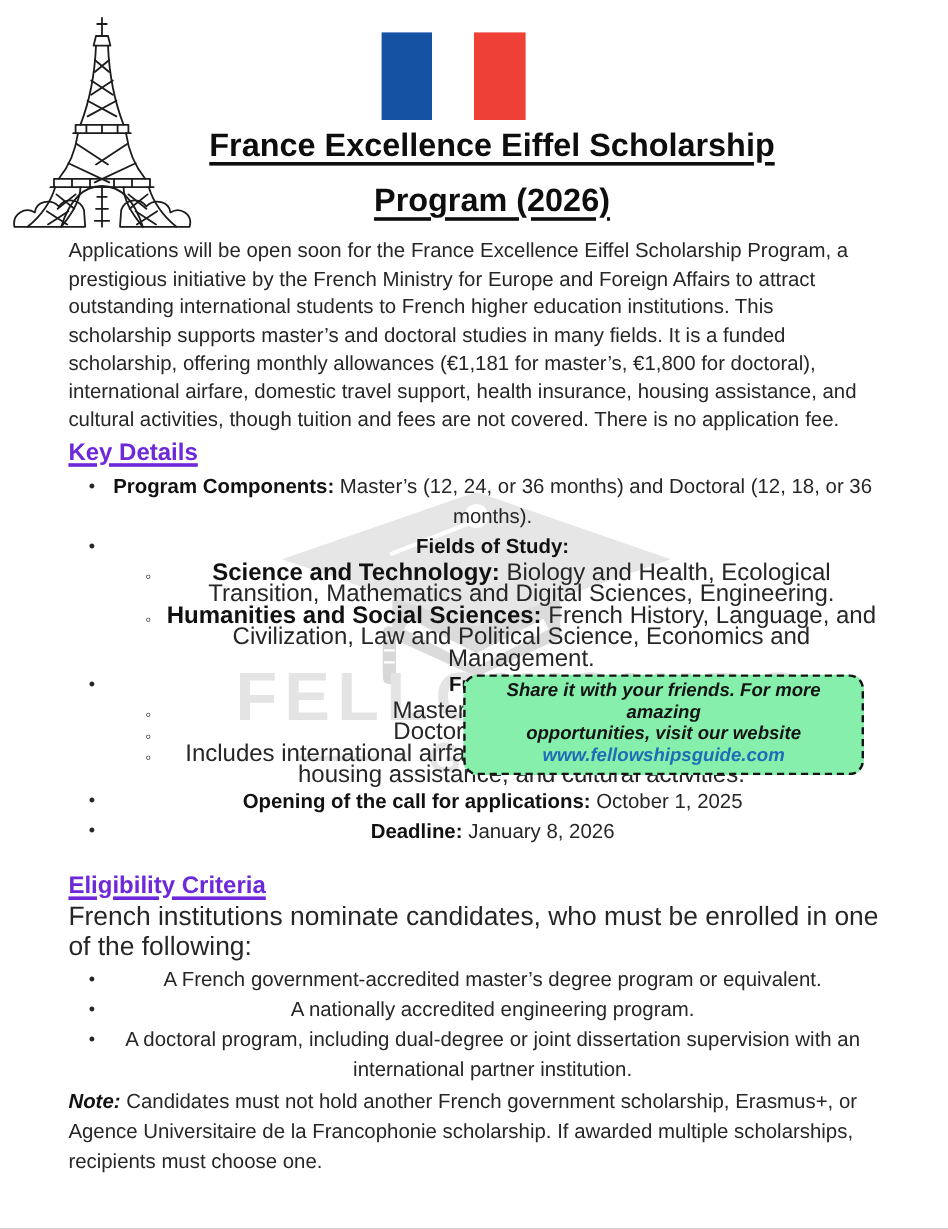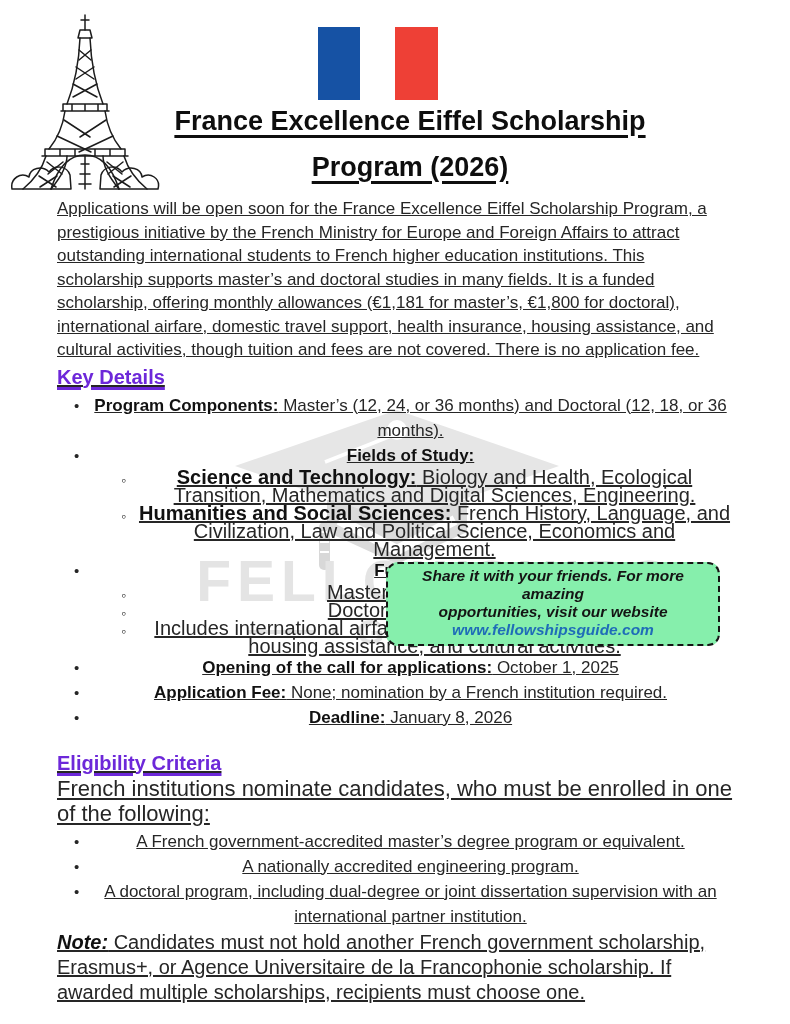--- a/index.html
+++ b/index.html
@@ -48,21 +48,21 @@
   }
   .wm-word2-row {
     position: absolute; top: 612px; left: 85px; width: 700px;
     display: flex; align-items: center; justify-content: center; gap: 14px;
     color: #e4e4e4;
   }
   .wm-word2-row .wm-line { width: 68px; height: 4px; background: #e4e4e4; }
   .wm-word2-row .wm-dot  { font-size: 40px; font-weight: 700; line-height: 1; }
   .wm-word2 { font-size: 35px; font-weight: 700; letter-spacing: 9px; }
   
-  .content { position: relative; z-index: 1; margin: 0 57px; text-decoration: underline; }
+  .content { position: relative; z-index: 1; margin: 0 57px; }
   .intro { font-size: 17px; line-height: 23.5px; margin-top: 1px; }
   .section-heading {
     font-size: 20px; font-weight: 700; color: #6d28d9;
     text-decoration: underline; text-decoration-thickness: 2.5px; text-underline-offset: 3px;
     margin-top: 3px; line-height: 25px;
   }
   .section-heading.gap { margin-top: 21px; }
   ul.lvl1 { list-style: none; margin-top: 3px; text-align: center; }
   ul.lvl1 > li { position: relative; padding-left: 31px; font-size: 17px; line-height: 25px; }
   ul.lvl1 > li::before {
@@ -70,21 +70,21 @@
     font-size: 15px; line-height: 25px; color: #262626;
   }
   ul.lvl2 { list-style: none; }
   ul.lvl2 > li { position: relative; padding-left: 48px; font-size: 20px; line-height: 18px; }
   ul.lvl2 > li::before {
     content: "◦"; position: absolute; left: 33px; top: 0;
     font-size: 14px; line-height: 25px; color: #262626;
   }
   .b { font-weight: 700; color: #111111; }
   .elig-intro { font-size: 22px; line-height: 25px; }
-  .note { font-size: 20px; line-height: 25px; margin-top: 1px; }
+  .note { font-size: 17px; line-height: 25px; margin-top: 1px; }
   .note .note-label { font-weight: 700; font-style: italic; color: #111111; }
   
   .share-box {
     position: absolute; left: 386px; top: 562px; width: 334px;
     z-index: 2; background: #86efac;
     border: 2.5px dashed #141414; border-radius: 12px;
     padding: 3px 6px 5px 6px;
     text-align: center;
     font-size: 15.5px; font-weight: 700; font-style: italic;
     line-height: 18px; color: #141414;
@@ -187,21 +187,20 @@
 
       <li><span class="b">Funding:</span>
         <ul class="lvl2">
           <li>Master’s: €1,181/month.</li>
           <li>Doctoral: €1,800/month.</li>
           <li>Includes international airfare, domestic travel, health insurance, housing assistance, and cultural activities.</li>
         </ul>
       </li>
 
       <li><span class="b">Opening of the call for applications:</span><span> October 1, 2025</span></li>
-      <li><span class="b">Application Fee:</span><span> None; nomination by a French institution required.</span></li>
       <li><span class="b">Deadline:</span><span> January 8, 2026</span></li>
     </ul>
 
     <div class="section-heading gap">Eligibility Criteria</div>
     <p class="elig-intro">French institutions nominate candidates, who must be enrolled in one of the following:</p>
 
     <ul class="lvl1">
       <li>A French government-accredited master’s degree program or equivalent.</li>
       <li>A nationally accredited engineering program.</li>
       <li>A doctoral program, including dual-degree or joint dissertation supervision with an international partner institution.</li>

